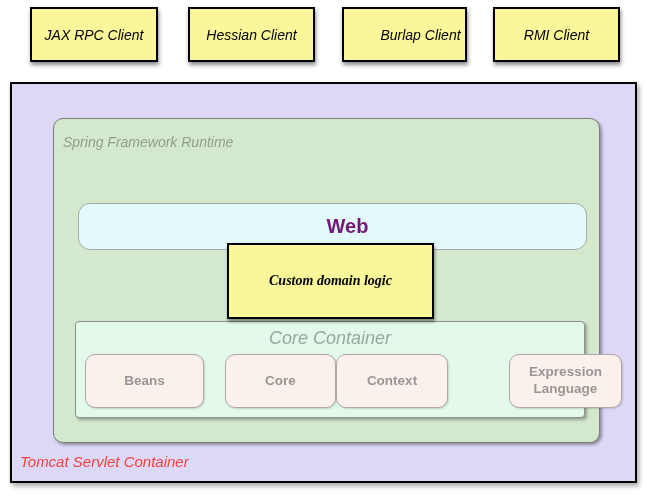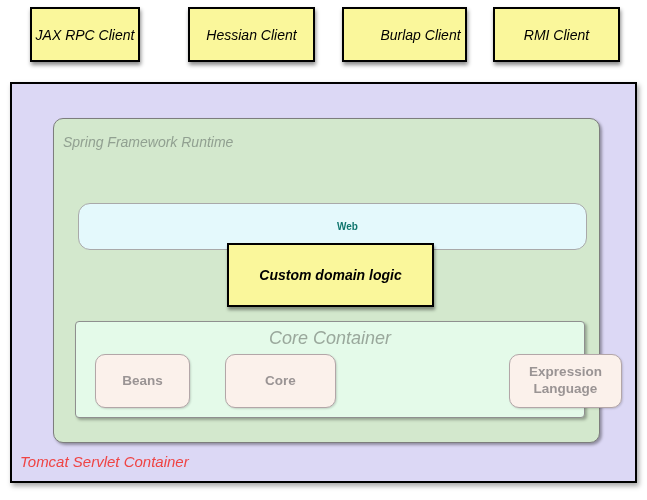--- a/index.html
+++ b/index.html
@@ -14,21 +14,21 @@
 
   
   .client-box {
     position: absolute; top: 7px; height: 55px;
     background: #FAF79B;
     border: 2px solid #000;
     box-shadow: 1px 3px 4px rgba(0,0,0,0.45);
     display: flex; align-items: center; justify-content: center;
     font-style: italic; font-size: 14px; color: #000;
   }
-  .client-1 { left: 30px;  width: 110px; }
+  .client-1 { left: 30px;  width: 128px; }
   .client-2 { left: 188px; width: 127px; }
   .client-3 { left: 342px; width: 125px; padding-left: 32px; }
   .client-4 { left: 493px; width: 127px; }
 
   
   .tomcat {
     position: absolute; left: 10px; top: 82px; width: 627px; height: 401px;
     background: #DCD8F5;
     border: 2px solid #000;
     box-shadow: 2px 3px 5px rgba(0,0,0,0.35);
@@ -51,38 +51,38 @@
     font-style: italic; font-size: 14px; color: #91A091; margin-top: 12px;
   }
 
   
   .web-bar {
     position: absolute; left: 78px; top: 203px; width: 509px; height: 47px;
     background: #E4F9FC;
     border: 1px solid #a9a9a9;
     border-radius: 12px;
     display: flex; align-items: center; justify-content: center;
-    font-weight: bold; font-size: 10px; color: #0f766e;
+    font-weight: bold; font-size: 20px; color: #701a75;
     z-index: 2;
     padding-left: 30px;
   }
 
   
   .yellow-box {
     position: absolute;
     background: #FAF79B;
     border: 2px solid #000;
     box-shadow: 1px 3px 3px rgba(0,0,0,0.4);
     display: flex; align-items: center; justify-content: center;
     font-style: italic; font-weight: bold; font-size: 14px; color: #000;
     text-align: center;
     z-index: 3;
   }
   .tra-box { left: 221px; top: 147px; width: 214px; height: 65px; }
-  .cdl-box { left: 227px; top: 243px; width: 207px; height: 64px; }
+  .cdl-box { left: 227px; top: 243px; width: 207px; height: 76px; font-family: Liberation Serif, serif; }
 
   
   .core-container {
     position: absolute; left: 75px; top: 321px; width: 510px; height: 97px;
     background: #E4FAE9;
     border: 1px solid #8f8f8f;
     border-radius: 4px;
     box-shadow: 2px 2px 3px rgba(0,0,0,0.3);
     z-index: 2;
     padding-left: 23px;
@@ -96,21 +96,21 @@
     position: absolute; top: 32px; height: 54px;
     background: #FBF1EB;
     border: 1px solid #B3A6A8;
     border-radius: 10px;
     box-shadow: 1px 1px 2px rgba(0,0,0,0.15);
     display: flex; align-items: center; justify-content: center;
     font-weight: bold; font-size: 13.5px; color: #9A9494;
     text-align: center; line-height: 1.25;
     padding: 0 8px;
   }
-  .module-1 { left: 19px;   width: 95px; }
+  .module-1 { left: 9px;   width: 119px; }
   .module-2 { left: 137px; width: 111px; margin-left: 12px; }
   .module-3 { left: 260px; width: 112px; }
   .module-4 { left: 385px; width: 113px; margin-left: 48px; }
 </style>
 </head>
 <body>
 
 <div class="stage">
 
   <div class="client-box client-1">
@@ -142,18 +142,21 @@
   </div>
 
   <div class="core-container">
     <div class="core-title">Core Container</div>
     <div class="module-box module-1">
       <span>Beans</span>
     </div>
     <div class="module-box module-2">
       <span>Core</span>
     </div>
+    <div class="module-box module-3">
+      <span>Context</span>
+    </div>
     <div class="module-box module-4">
       <span>Expression Language</span>
     </div>
   </div>
 
 </div>
 
 </body></html>

